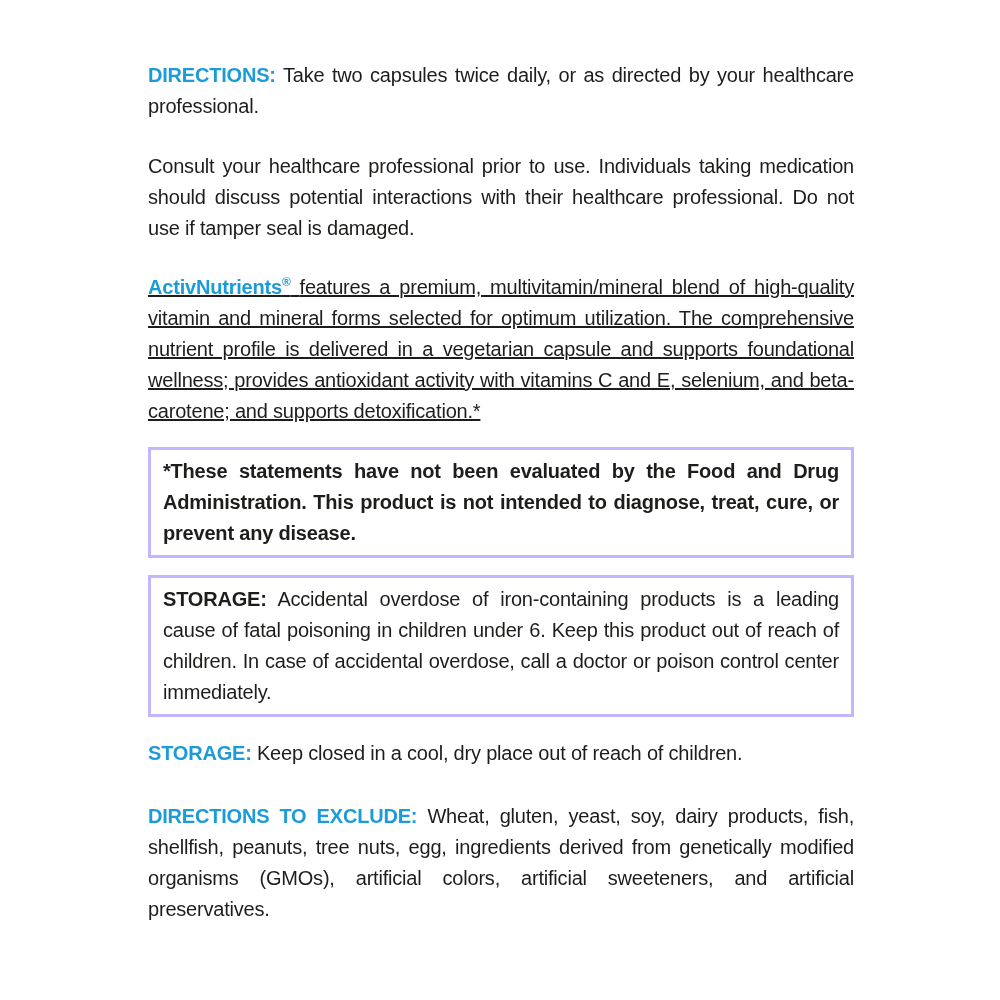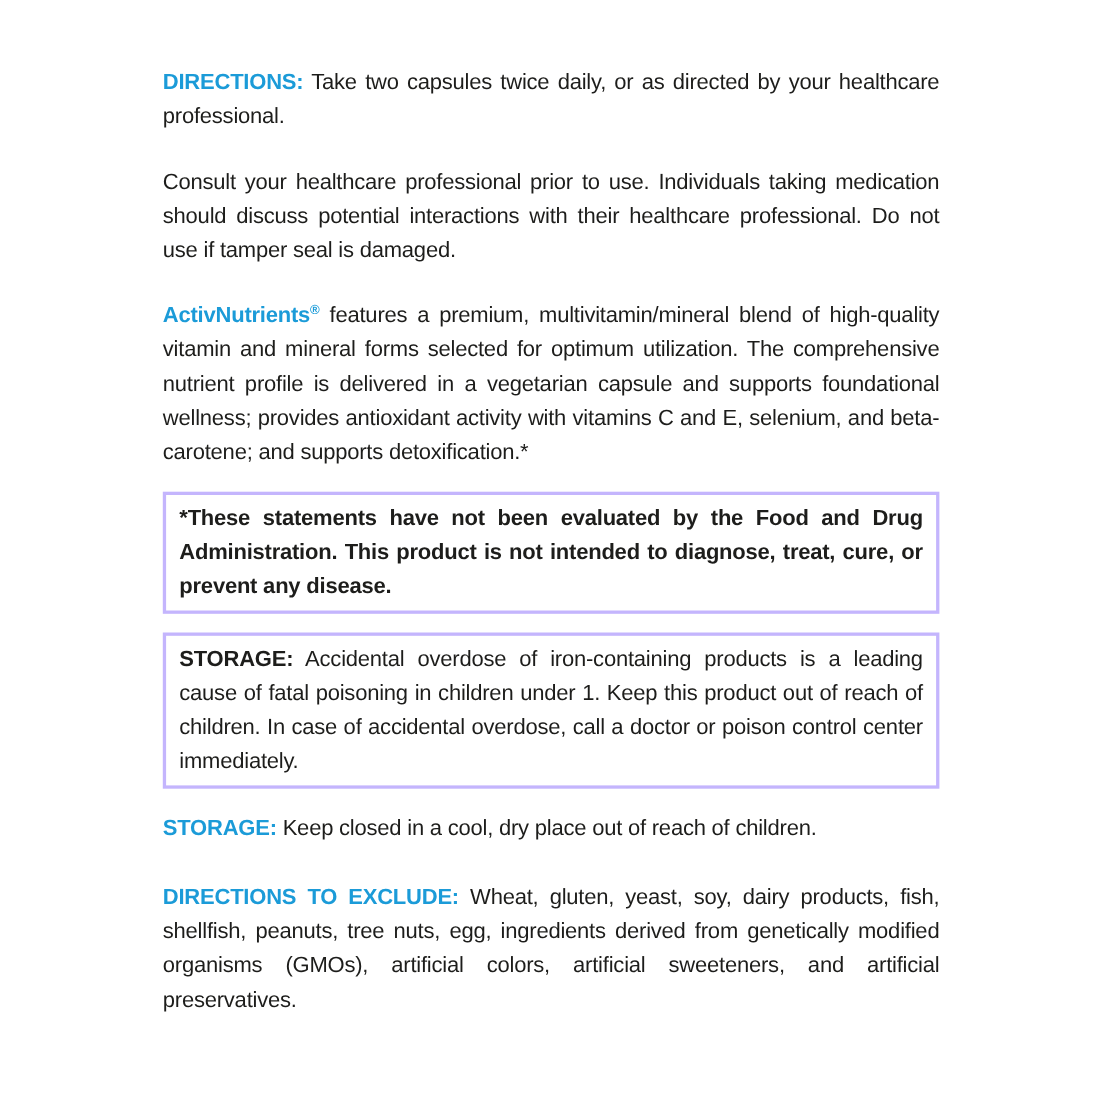--- a/index.html
+++ b/index.html
@@ -37,39 +37,39 @@
     font-weight: 700;
   }
   .box {
     border: 3px solid #c4b5fd;
     padding: 6px 12px;
     text-align: justify;
   }
   .box.all-bold { font-weight: 700; }
   .mb-p1 { margin-bottom: 29px; }
   .mb-p2 { margin-bottom: 28px; }
-  .mb-p3 { margin-bottom: 20px; }
+  .mb-p3 { margin-bottom: 20px; text-decoration: underline; }
   .mb-b1 { margin-bottom: 17px; }
   .mb-b2 { margin-bottom: 21px; }
   .mb-st { margin-bottom: 32px; }
 </style>
 </head>
 <body>
 
 <div class="page">
   <div class="content">
 
     <p class="para mb-p1"><span class="head blue">DIRECTIONS:</span> <span>Take two capsules twice daily, or as directed by your healthcare professional.</span></p>
 
     <p class="para mb-p2"><span>Consult your healthcare professional prior to use. Individuals taking medication should discuss potential interactions with their healthcare professional. Do not use if tamper seal is damaged.</span></p>
 
     <p class="para mb-p3"><span class="head blue">ActivNutrients</span><sup class="reg blue">®</sup> <span>features a premium, multivitamin/mineral blend of high-quality vitamin and mineral forms selected for optimum utilization. The comprehensive nutrient profile is delivered in a vegetarian capsule and supports foundational wellness; provides antioxidant activity with vitamins C and E, selenium, and beta-carotene; and supports detoxification.*</span></p>
 
     <div class="box all-bold mb-b1"><span>*These statements have not been evaluated by the Food and Drug Administration. This product is not intended to diagnose, treat, cure, or prevent any disease.</span></div>
 
-    <div class="box mb-b2"><span class="head">STORAGE:</span> <span>Accidental overdose of iron-containing products is a leading cause of fatal poisoning in children under 1.  Keep this product out of reach of children.  In case of accidental overdose, call a doctor or poison control center immediately.</span></div>
+    <div class="box mb-b2"><span class="head">STORAGE:</span> <span>Accidental overdose of iron-containing products is a leading cause of fatal poisoning in children under 6.  Keep this product out of reach of children.  In case of accidental overdose, call a doctor or poison control center immediately.</span></div>
 
     <p class="para mb-st"><span class="head blue">STORAGE:</span> <span>Keep closed in a cool, dry place out of reach of children.</span></p>
 
     <p class="para"><span class="head blue">DIRECTIONS TO EXCLUDE:</span> <span>Wheat, gluten, yeast, soy, dairy products, fish, shellfish, peanuts, tree nuts, egg, ingredients derived from genetically modified organisms (GMOs), artificial colors, artificial sweeteners, and artificial preservatives.</span></p>
 
   </div>
 </div>
 
 </body></html>

